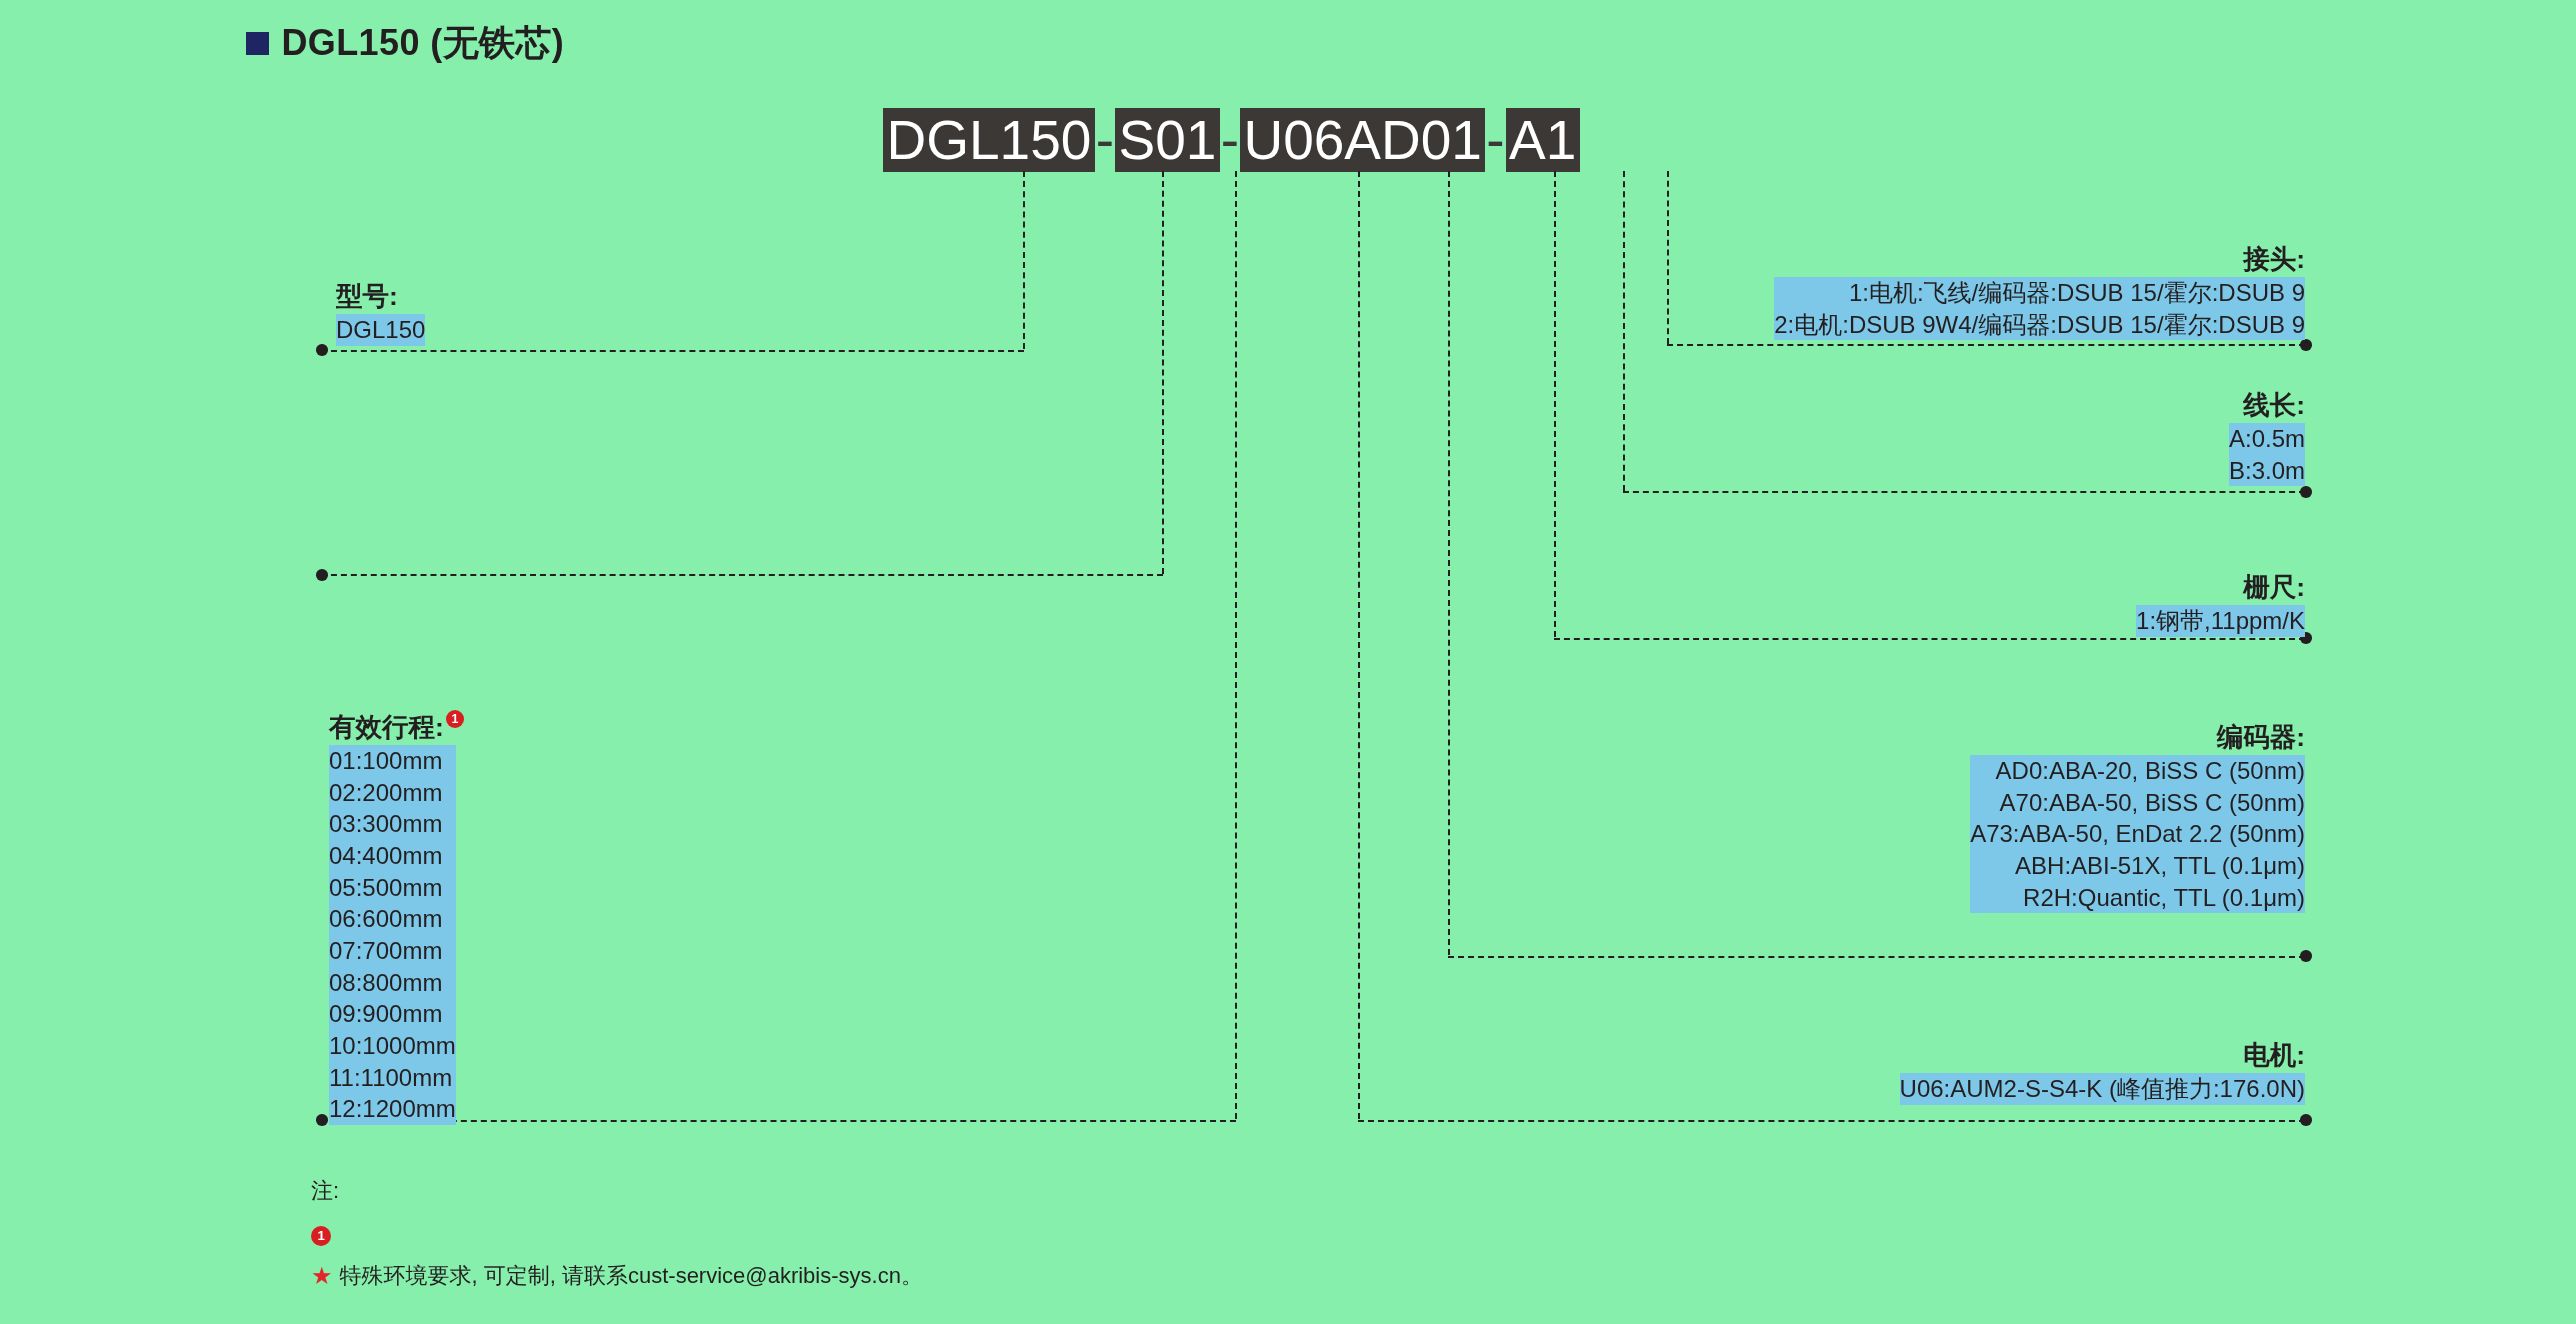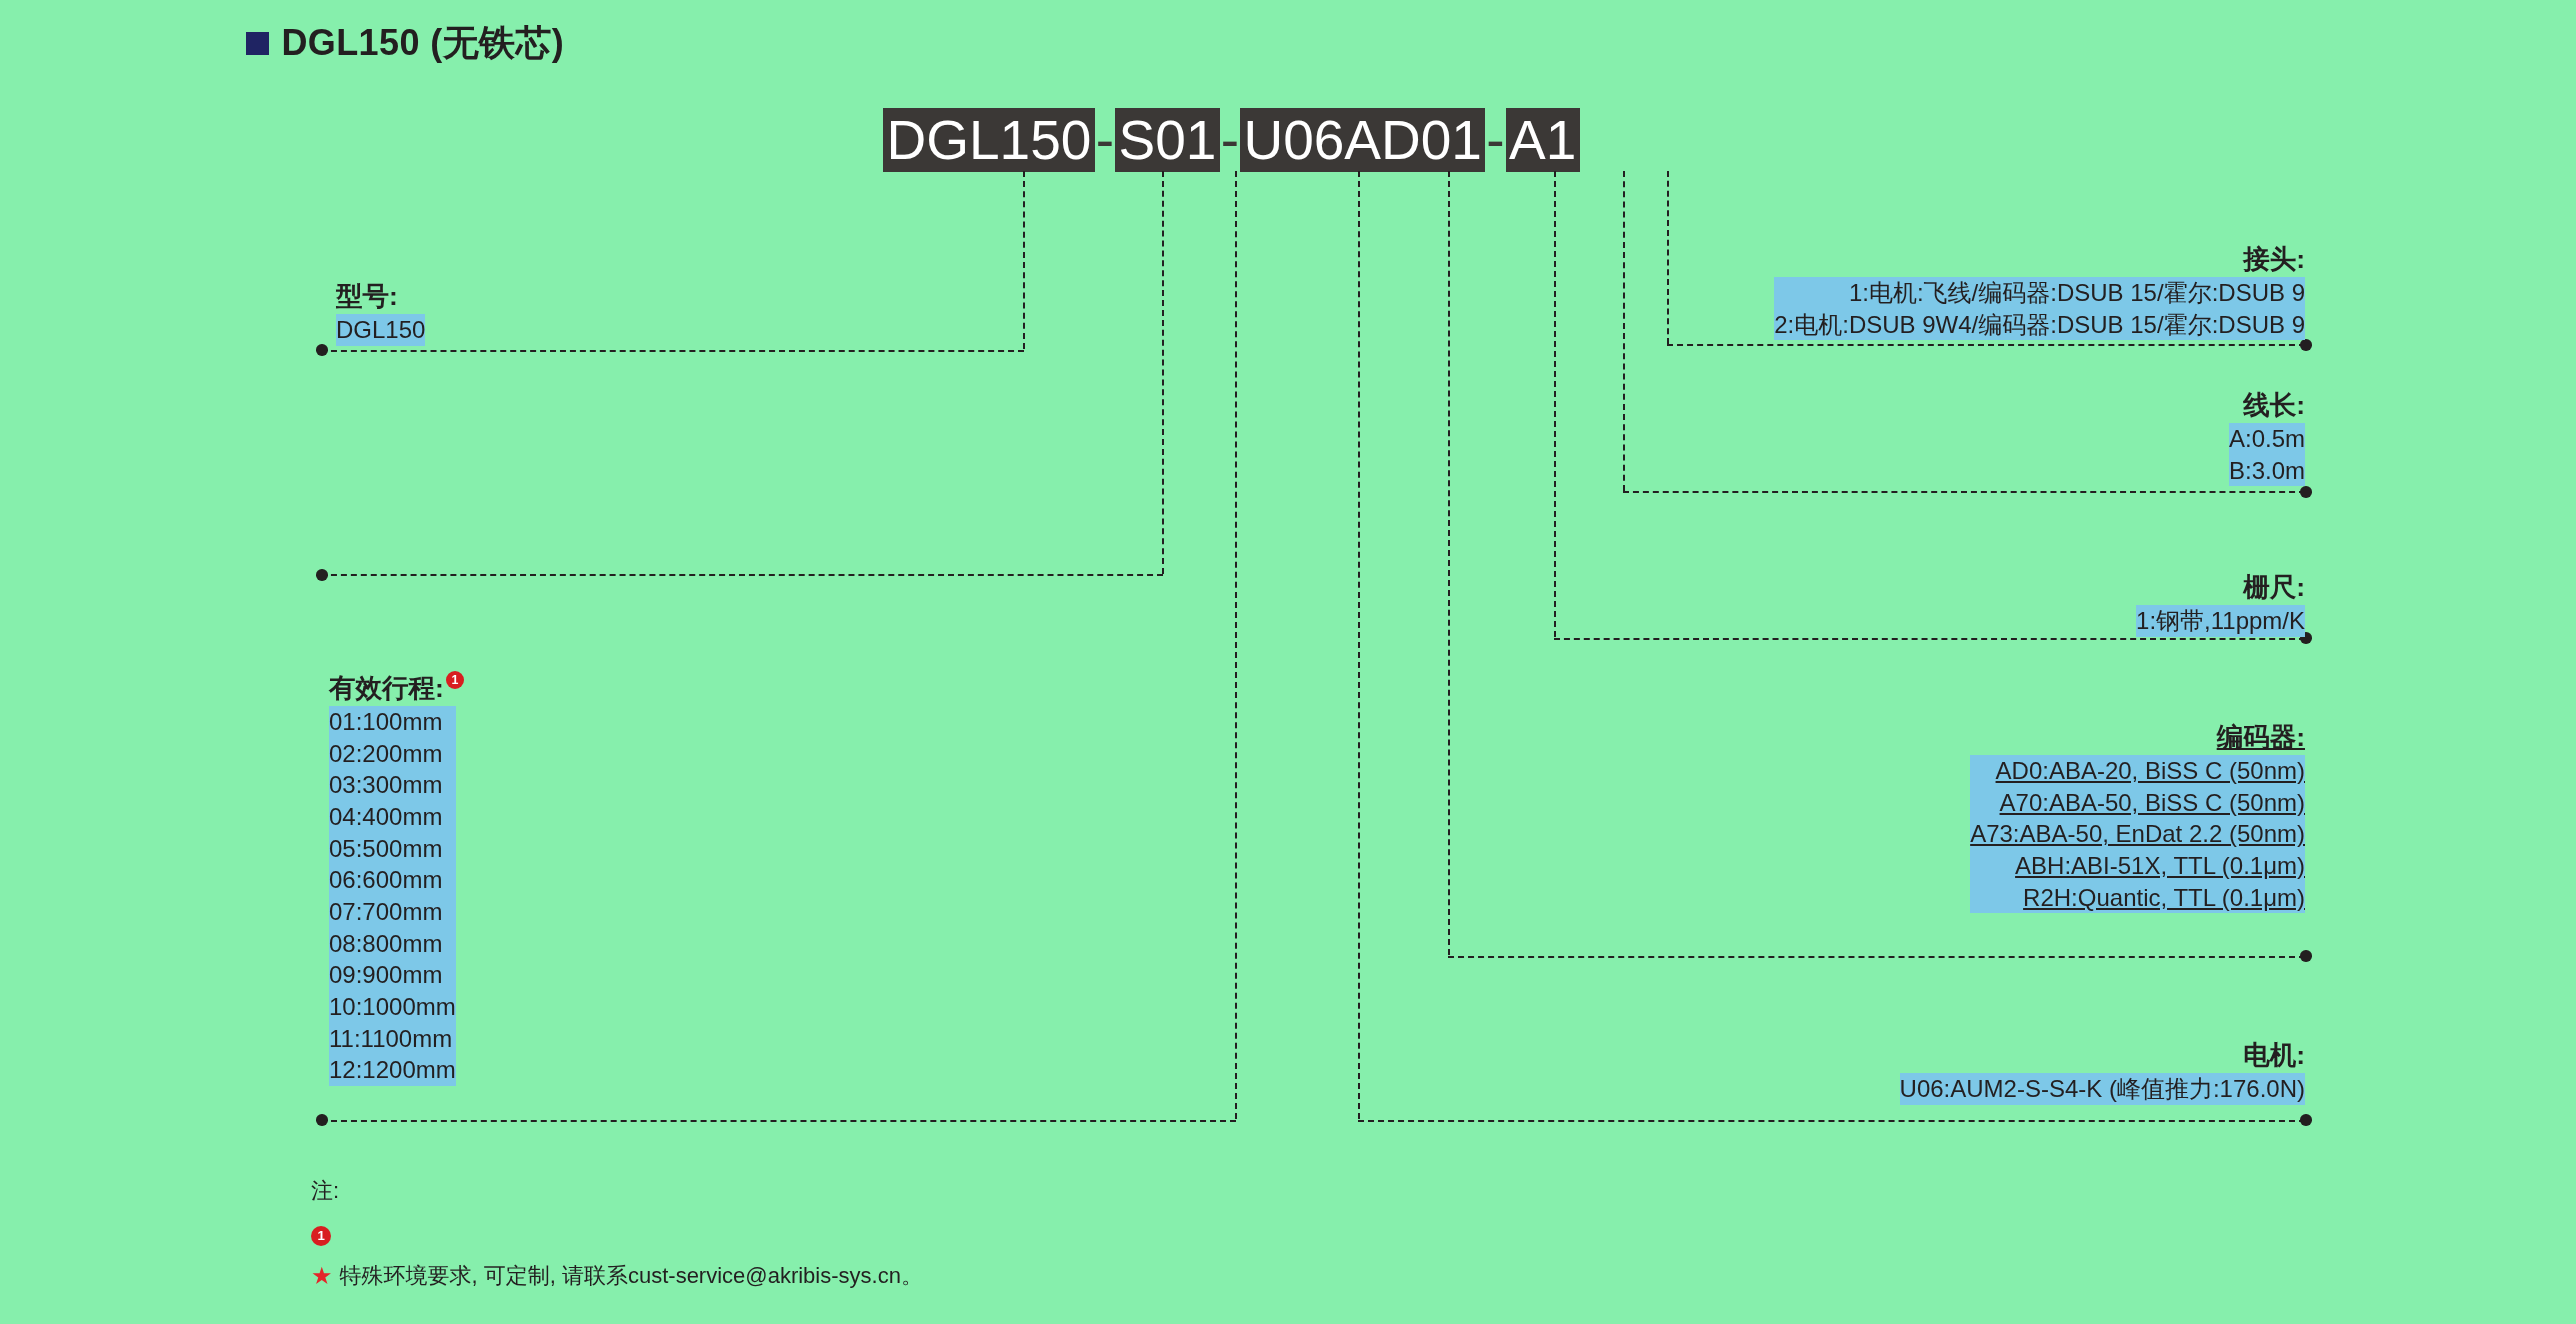--- a/index.html
+++ b/index.html
@@ -237,21 +237,21 @@
   <div class="dot" style="left:2300px; top:1114px;"></div>
 
   <div class="group left" style="left:336px; top:281px;">
     <div class="group-title">型号:</div>
     <div class="opts">
       <div class="opt">DGL150</div>
     </div>
   </div>
 
 
-  <div class="group left" style="left:329px; top:673px;">
+  <div class="group left" style="left:329px; top:712px;">
     <div class="group-title">
       <span>有效行程:</span><span class="sup-badge">1</span>
     </div>
     <div class="opts">
       <div class="opt">01:100mm</div>
       <div class="opt">02:200mm</div>
       <div class="opt">03:300mm</div>
       <div class="opt">04:400mm</div>
       <div class="opt">05:500mm</div>
       <div class="opt">06:600mm</div>
@@ -280,21 +280,21 @@
     </div>
   </div>
 
   <div class="group right" style="right:271px; top:572px;">
     <div class="group-title">栅尺:</div>
     <div class="opts">
       <div class="opt">1:钢带,11ppm/K</div>
     </div>
   </div>
 
-  <div class="group right" style="right:271px; top:722px;text-decoration:underline;">
+  <div class="group right" style="right:271px; top:722px;">
     <div class="group-title">编码器:</div>
     <div class="opts">
       <div class="opt">AD0:ABA-20, BiSS C (50nm)</div>
       <div class="opt">A70:ABA-50, BiSS C (50nm)</div>
       <div class="opt">A73:ABA-50, EnDat 2.2 (50nm)</div>
       <div class="opt">ABH:ABI-51X, TTL (0.1μm)</div>
       <div class="opt">R2H:Quantic, TTL (0.1μm)</div>
     </div>
   </div>
 

